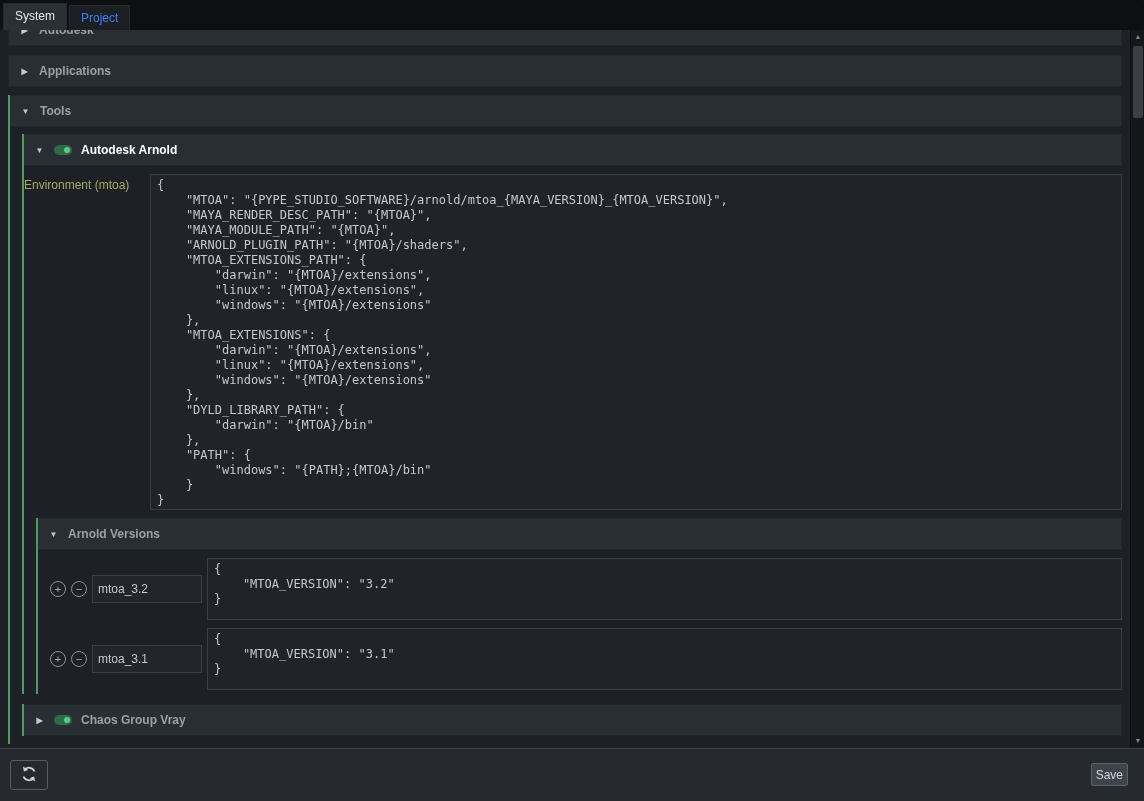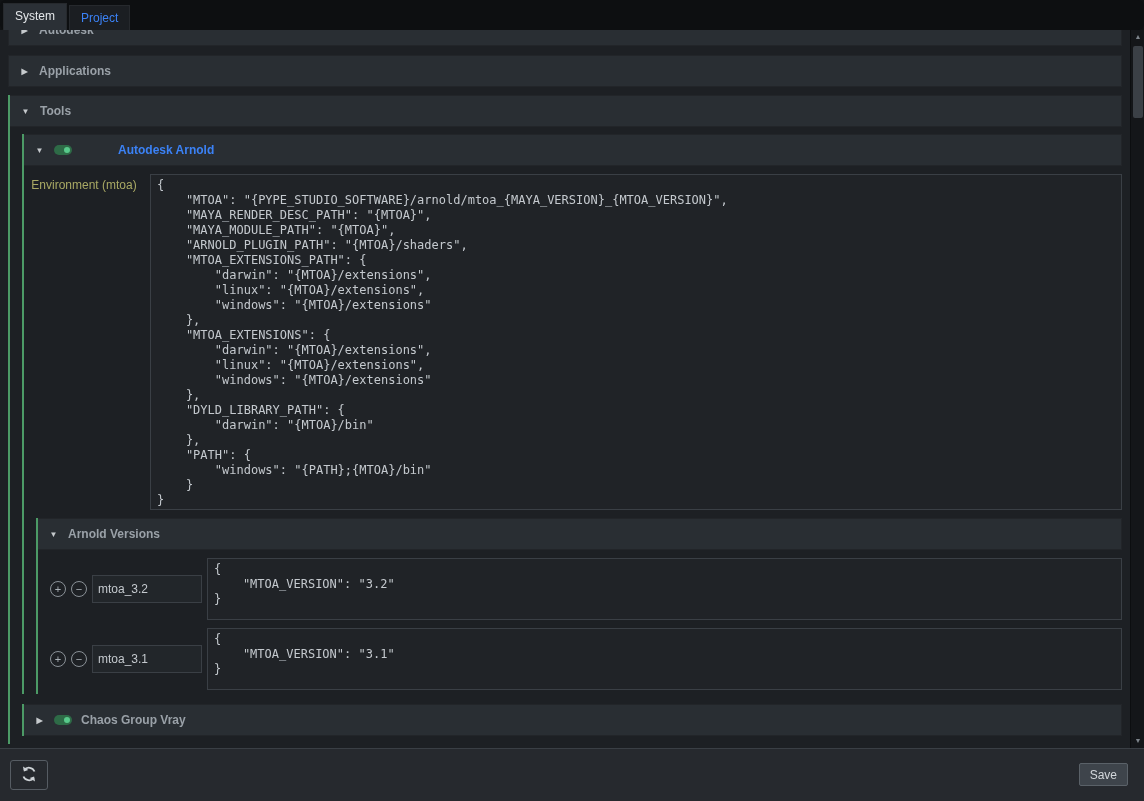--- a/index.html
+++ b/index.html
@@ -38,34 +38,34 @@
   .top-hdr { margin:0 8px; }
   .mt9 { margin-top:9px; }
 
   .group { border-left:2px solid #4c9a66; }
   .group > .hdr { border-left:none; }
 
   .tools-group { margin:8px 8px 0 8px; }
   .tools-body { padding:0 0 8px 12px; }
 
   .arnold-group { margin-top:7px; }
-  .arnold-title { color:#3b82f6;margin-left:37px; }
+  .arnold-title { color:#ffffff; }
 
   .toggle {
     width:18px; height:10px; border-radius:5px; background:#2e6b47;
     position:relative; flex:0 0 auto; cursor:pointer;
   }
   .toggle::after {
     content:""; position:absolute; right:2px; top:2px; width:6px; height:6px;
     border-radius:50%; background:#58c98b;
   }
 
   .env-row { display:flex; align-items:flex-start; margin-top:8px; }
   .env-label {
-    width:126px; flex:0 0 auto; text-align:center; padding:4px 6px 0 0;
+    width:126px; flex:0 0 auto; text-align:left; padding:4px 6px 0 0;
     font-size:12px; color:#a9a964;
   }
   textarea.code {
     flex:1; background:#202327; border:1px solid #3a3f45; color:#c4c9ce;
     font-family:"DejaVu Sans Mono", monospace; font-size:12px; line-height:15px;
     padding:3px 6px; resize:none; outline:none; white-space:pre; overflow:hidden;
   }
   .env-code { height:336px; }
 
   .versions-group { margin:8px 0 0 12px; padding-bottom:4px; }
@@ -111,21 +111,21 @@
     display:flex; align-items:center; justify-content:center; cursor:pointer;
   }
   .modify-wrap {
     position:absolute; left:60px; top:0; height:52px;
     display:flex; align-items:center; color:#9aa1a8; font-size:12px;
   }
   .mod-indicator {
     width:7px; height:7px; background:#c3c8cd; margin-left:10px; display:inline-block;
   }
   .save-btn {
-    position:absolute; right:16px; top:14px; height:23px; padding:0 10px;
+    position:absolute; right:16px; top:14px; height:23px; padding:0 4px;
     background:#3e444b; border:1px solid #5a6168; border-radius:2px;
     color:#d3d7db; font-size:12px; cursor:pointer;
   }
 </style>
 </head>
 <body>
 
 <div class="tabbar">
   <div class="tab active">System</div>
   <div class="tab">Project</div>

